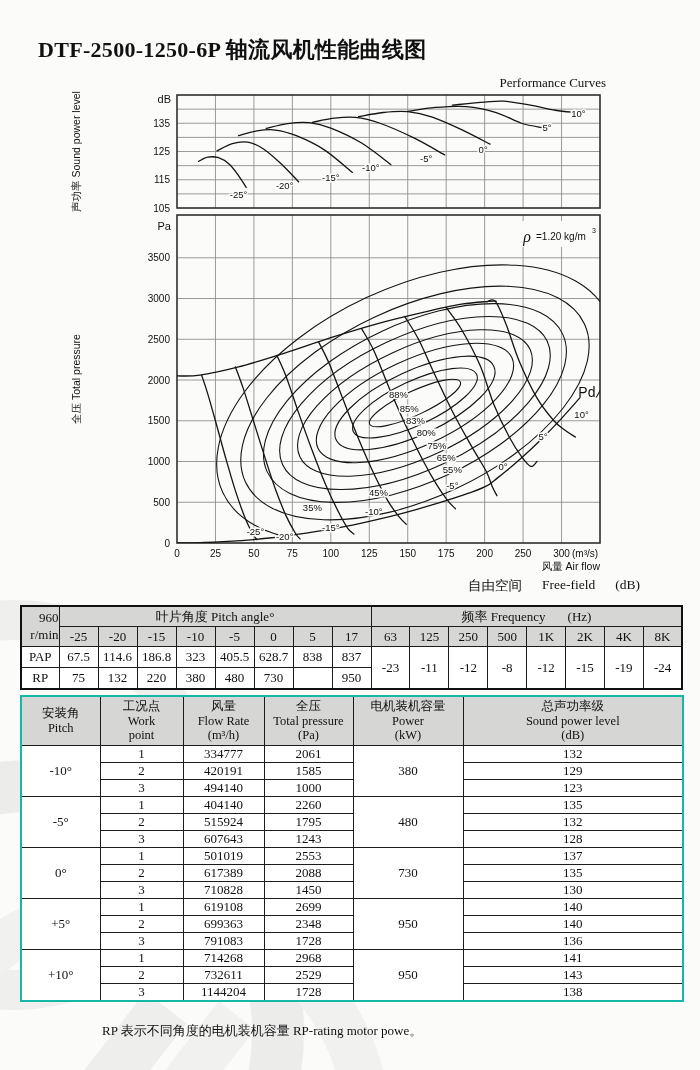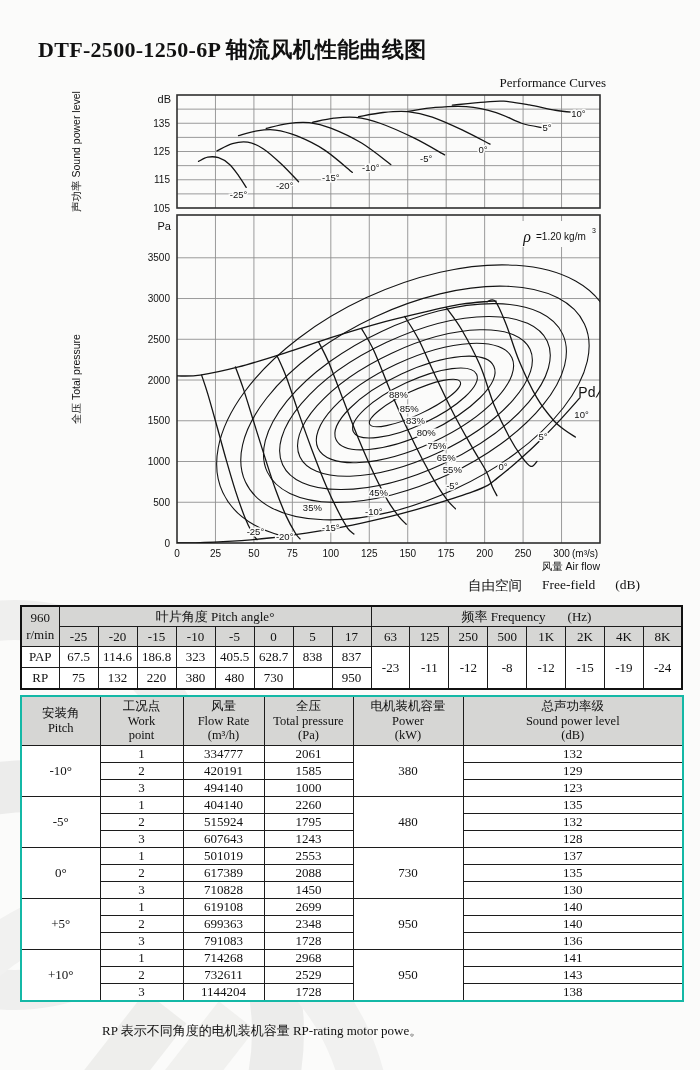--- a/index.html
+++ b/index.html
@@ -23,21 +23,21 @@
   .axlab{font:10.5px "Liberation Sans","DejaVu Sans",sans-serif;fill:#111;}
   .alabel{font:9.5px "Liberation Sans","DejaVu Sans",sans-serif;fill:#111;paint-order:stroke;stroke:#fbfbfa;stroke-width:3px;}
   .pdlab{font:14px "Liberation Sans","DejaVu Sans",sans-serif;fill:#111;}
   .cap-left{position:absolute;left:14px;top:577px;font-size:13.5px;}
   .cap-right{position:absolute;left:432px;top:577px;font-size:13.5px;display:flex;gap:20px;margin-left:36px;}
   table{border-collapse:collapse;position:absolute;table-layout:fixed;background:#fff;}
   td{border:1px solid #1c1c1c;text-align:center;vertical-align:middle;padding:0;overflow:hidden;}
   .t1{left:20px;top:605px;width:661px;font-size:13px;border:2px solid #111;}
   .t1 td{height:19px;}
   .hd{background:#d6d6d4;}
-  .corner div{line-height:1.25;}
+  .corner div{line-height:1.25;text-align:right;}
   .t2{left:20px;top:695px;width:662px;font-size:13px;border:2px solid #14b8a6;}
   .t2 .th{height:48px;background:#d6d6d4;font-weight:normal;}
   .t2 .th div{line-height:1.18;font-size:12.5px;}
   .t2 .dr{height:17px;}
   .remark{position:absolute;left:14px;top:1023px;font-size:13px;line-height:1.3;}
   .remark .l2{padding-left:88px;}
 </style>
 </head>
 <body>
 

